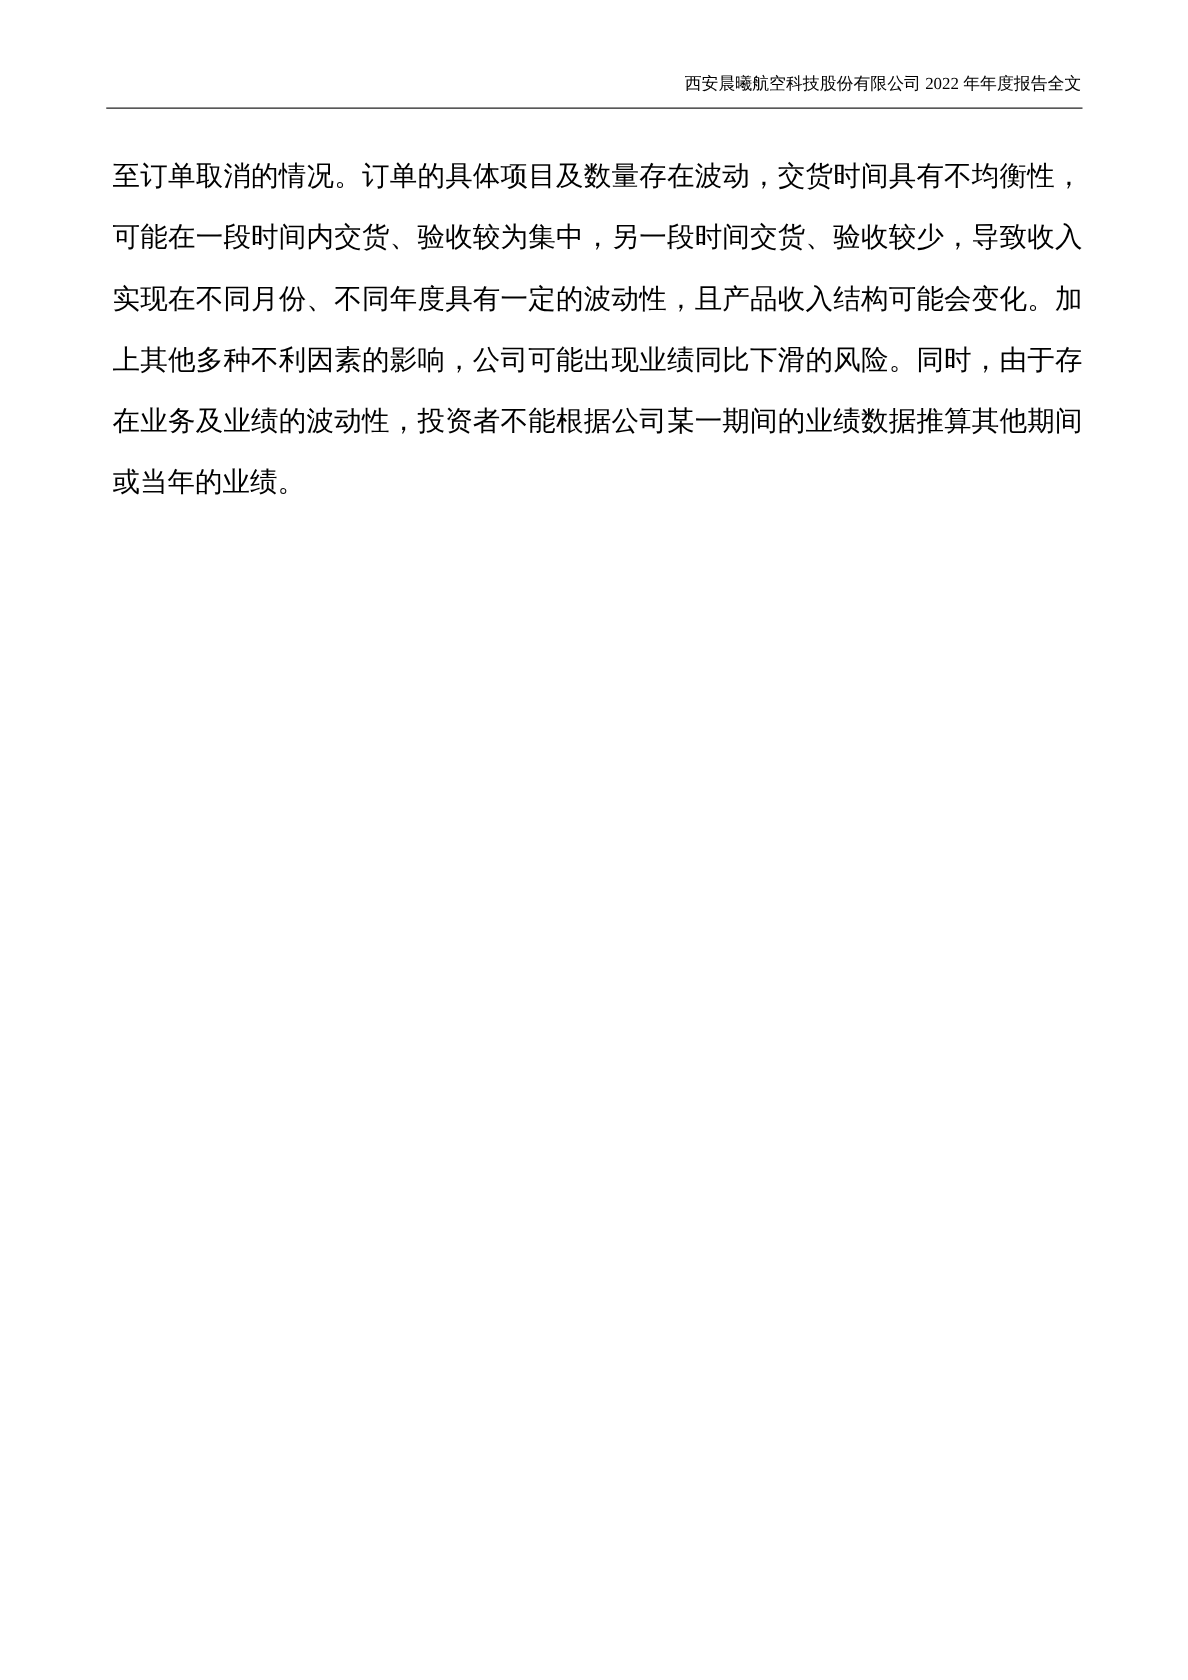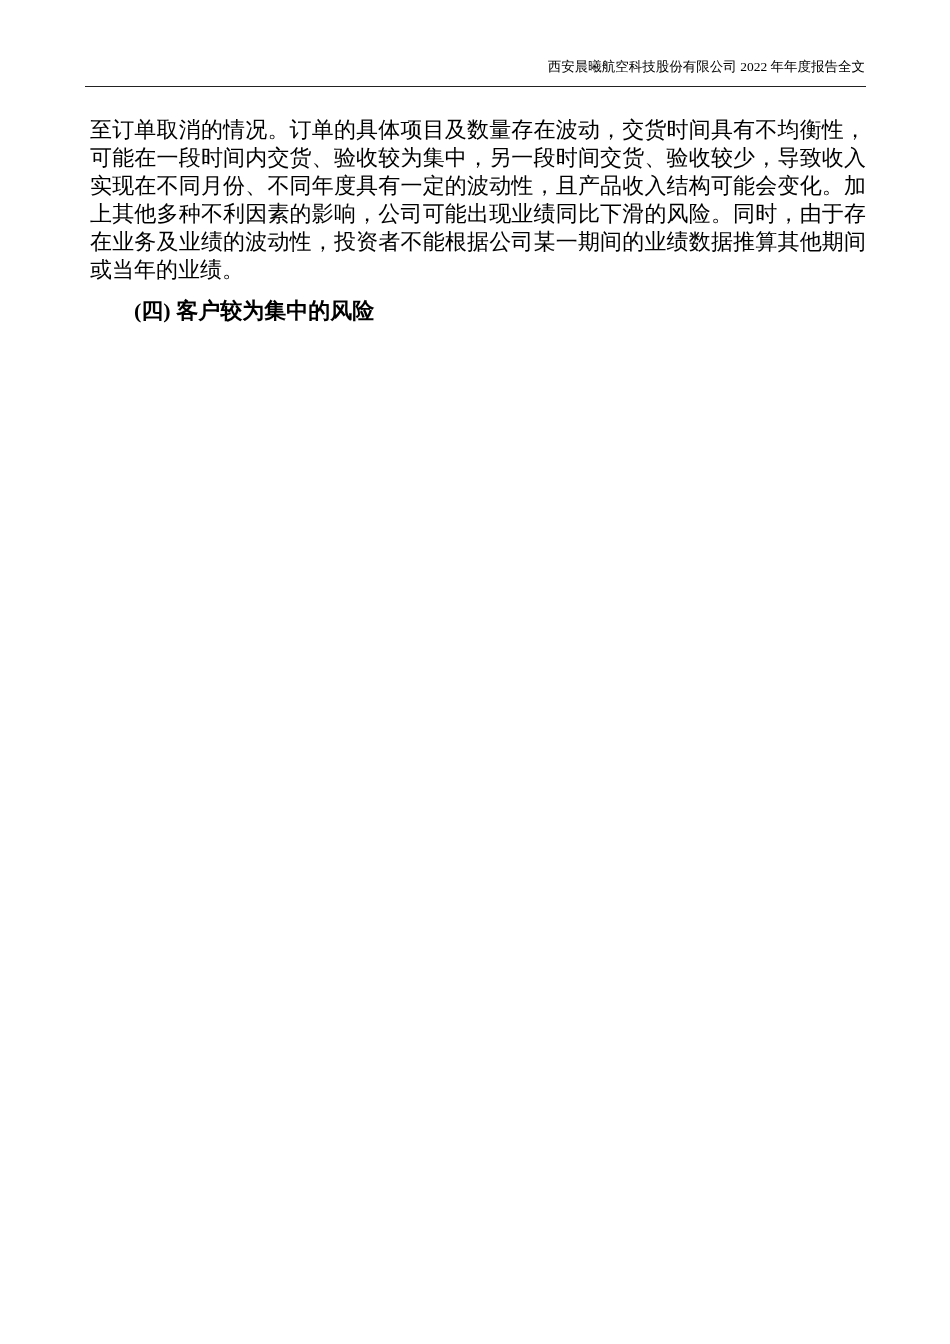--- a/index.html
+++ b/index.html
@@ -42,21 +42,21 @@
   }
   .content {
     position: absolute;
     top: 116px;
     left: 90px;
     width: 776px;
   }
   .content p {
     margin: 0 0 13px 0;
     font-size: 22px;
-    line-height: 28px;
+    line-height: 49px;
     text-align: justify;
     text-justify: inter-ideograph;
     word-break: break-all;
   }
   .content p.body,
   .content p.heading {
     text-indent: 2em;
   }
   .content p.heading {
     font-weight: bold;
@@ -73,17 +73,16 @@
 <body>
 
 <div class="page">
   <div class="header">
     <span>西安晨曦航空科技股份有限公司 2022 年年度报告全文</span>
   </div>
   <div class="header-rule"></div>
 
   <div class="content">
       <p class="body-noindent">至订单取消的情况。订单的具体项目及数量存在波动，交货时间具有不均衡性，可能在一段时间内交货、验收较为集中，另一段时间交货、验收较少，导致收入实现在不同月份、不同年度具有一定的波动性，且产品收入结构可能会变化。加上其他多种不利因素的影响，公司可能出现业绩同比下滑的风险。同时，由于存在业务及业绩的波动性，投资者不能根据公司某一期间的业绩数据推算其他期间或当年的业绩。</p>
-      <p class="heading">(四) 客户较为集中的风险</p>
     </div>
 
   <div class="page-number">3</div>
 </div>
 
 </body></html>

